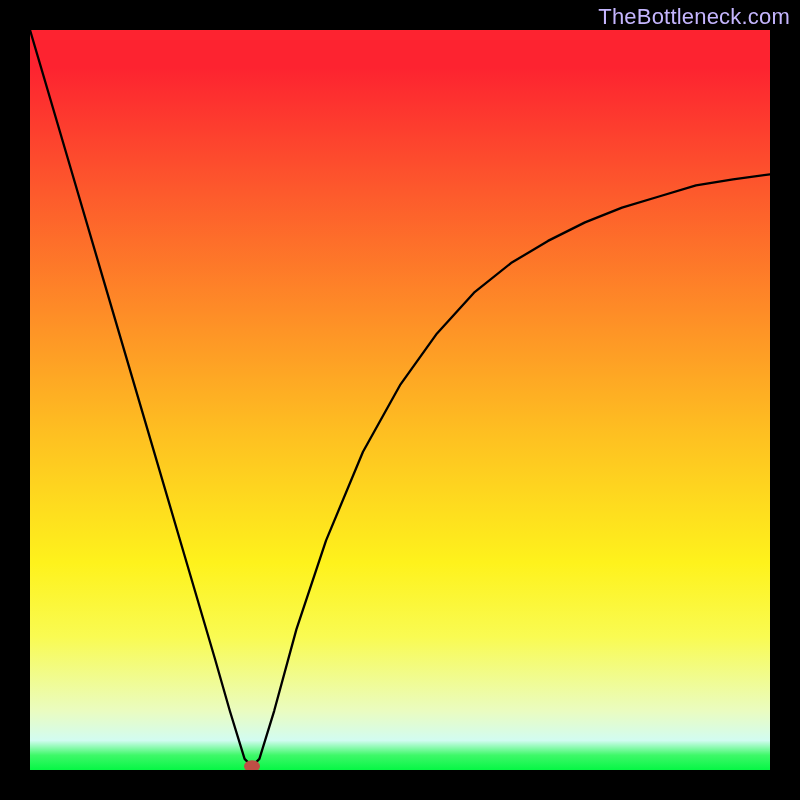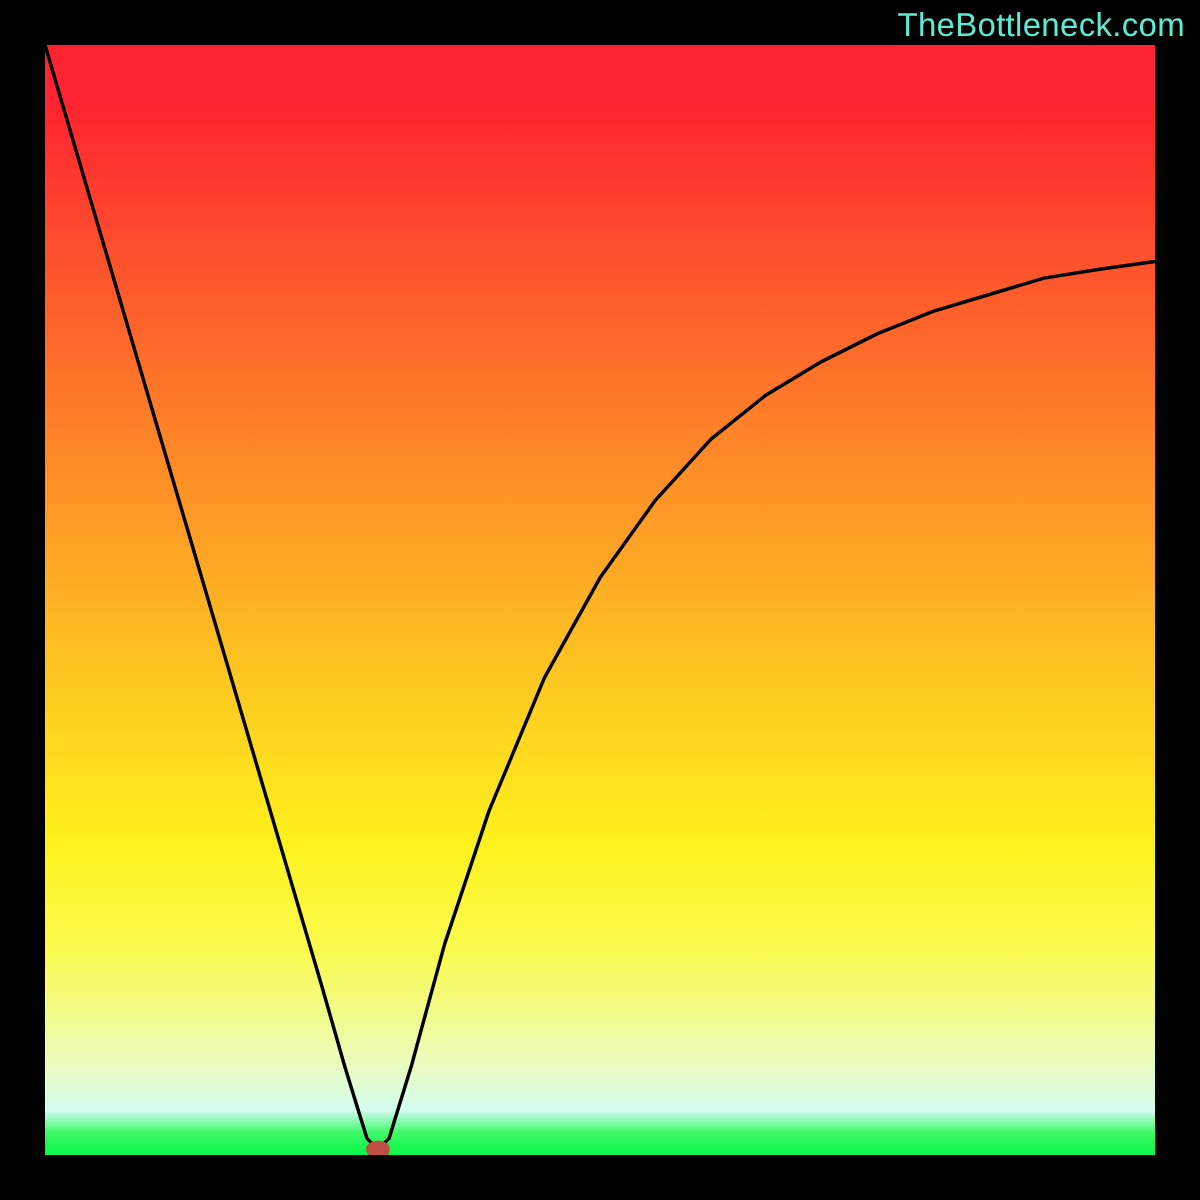--- a/index.html
+++ b/index.html
@@ -41,21 +41,21 @@
     position: absolute;
     left: 0;
     top: 0;
     width: 740px;
     height: 740px;
   }
   .watermark {
     position: absolute;
     top: 4px;
     right: 10px;
-    color: #5eead4;
+    color: #c4b5fd;
     font-size: 22px;
     font-weight: 400;
     user-select: none;
     letter-spacing: 0.2px;
   }
 </style>
 </head>
 <body>
 
 <div class="frame">

